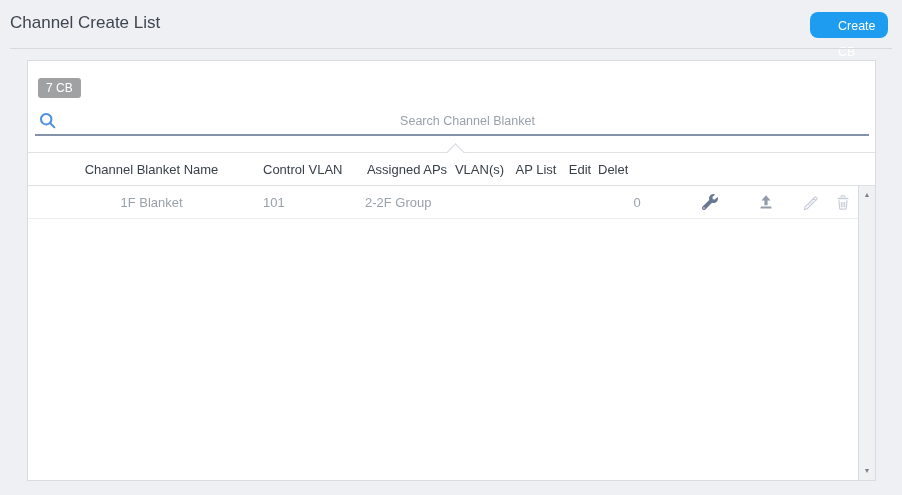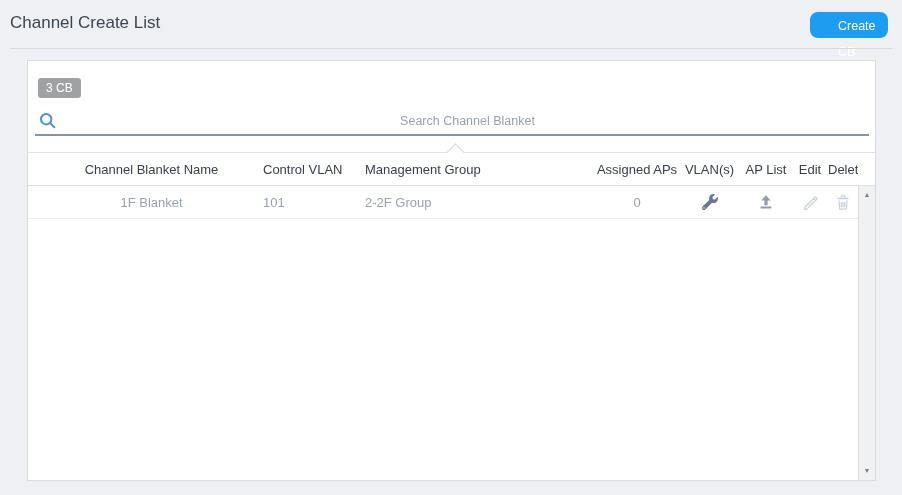--- a/index.html
+++ b/index.html
@@ -77,38 +77,37 @@
 </head>
 <body>
 
 <div class="page-title">Channel Create List</div>
 <button class="create-btn">Create CB</button>
 <div class="title-divider"></div>
 
 <div class="card">
 
   <div class="card-top">
-    <span class="count-badge">3 CB</span>
+    <span class="count-badge">7 CB</span>
     <div class="search-row">
       <span class="sicon">
         <svg width="18" height="18" viewBox="0 0 18 18">
           <circle cx="7.2" cy="7.2" r="5.2" fill="none" stroke="#4b8fdd" stroke-width="2"></circle>
           <line x1="11.3" y1="11.3" x2="15.4" y2="15.4" stroke="#4b8fdd" stroke-width="2" stroke-linecap="round"></line>
         </svg>
       </span>
       <input class="search-input" placeholder="Search Channel Blanket" style="">
     </div>
   </div>
 
   <div class="notch"></div>
 
   <div class="tbl-header">
     <span class="cell c-name">Channel Blanket Name</span>
     <span class="cell c-vlan">Control VLAN</span>
-    <span class="cell c-group">Management Group</span>
     <span class="cell c-aps">Assigned APs</span>
     <span class="cell c-bssid">VLAN(s)</span>
     <span class="cell c-aplist">AP List</span>
     <span class="cell c-edit">Edit</span>
     <span class="cell c-del">Delete</span>
   </div>
 
   <div class="tbl-body">
     <div class="tbl-row">
       <span class="cell c-name">1F Blanket</span>

